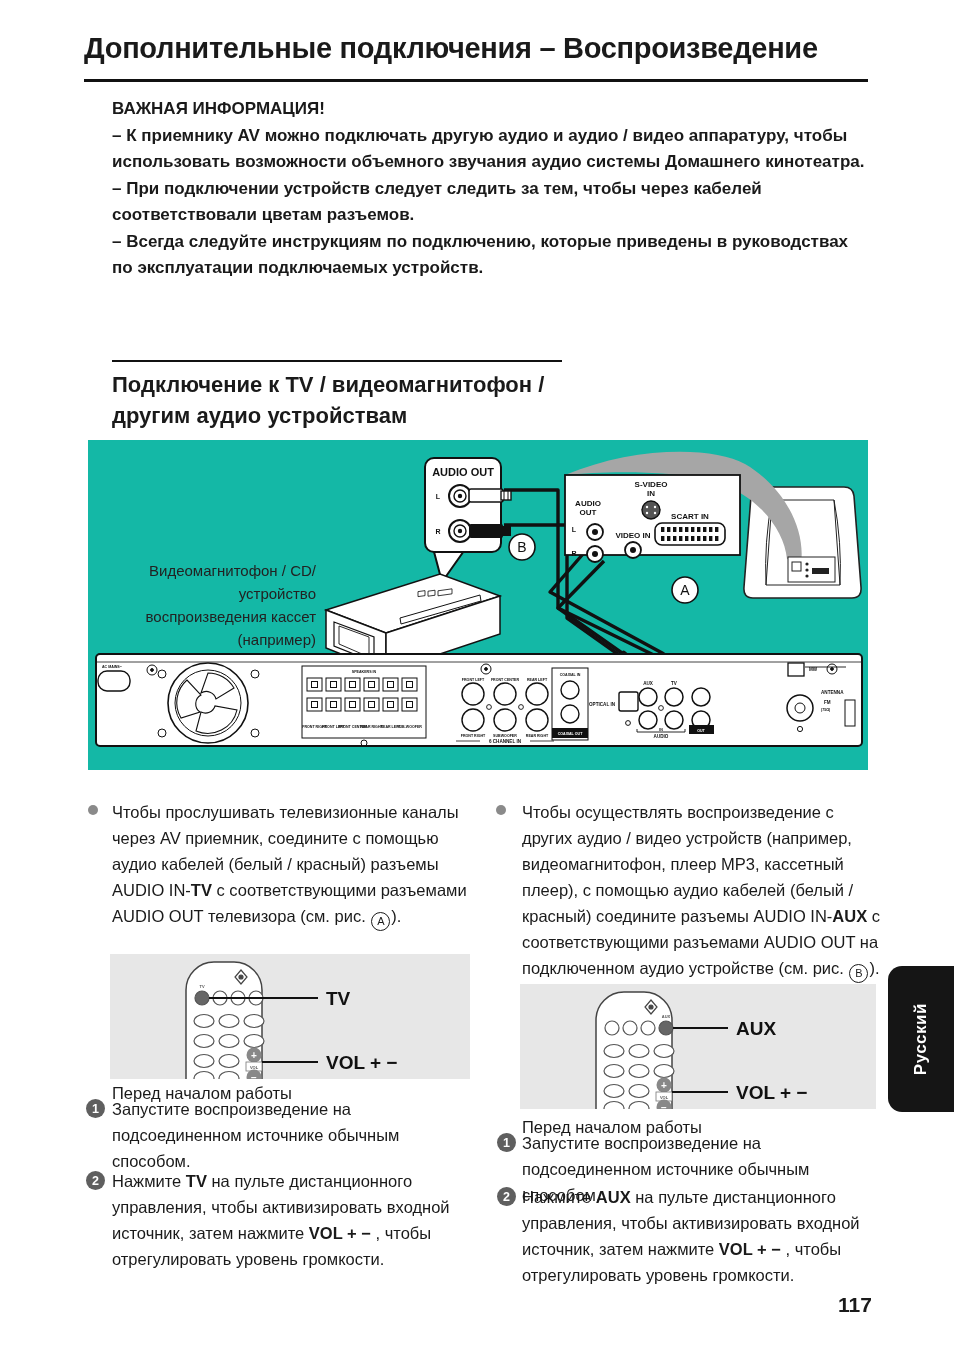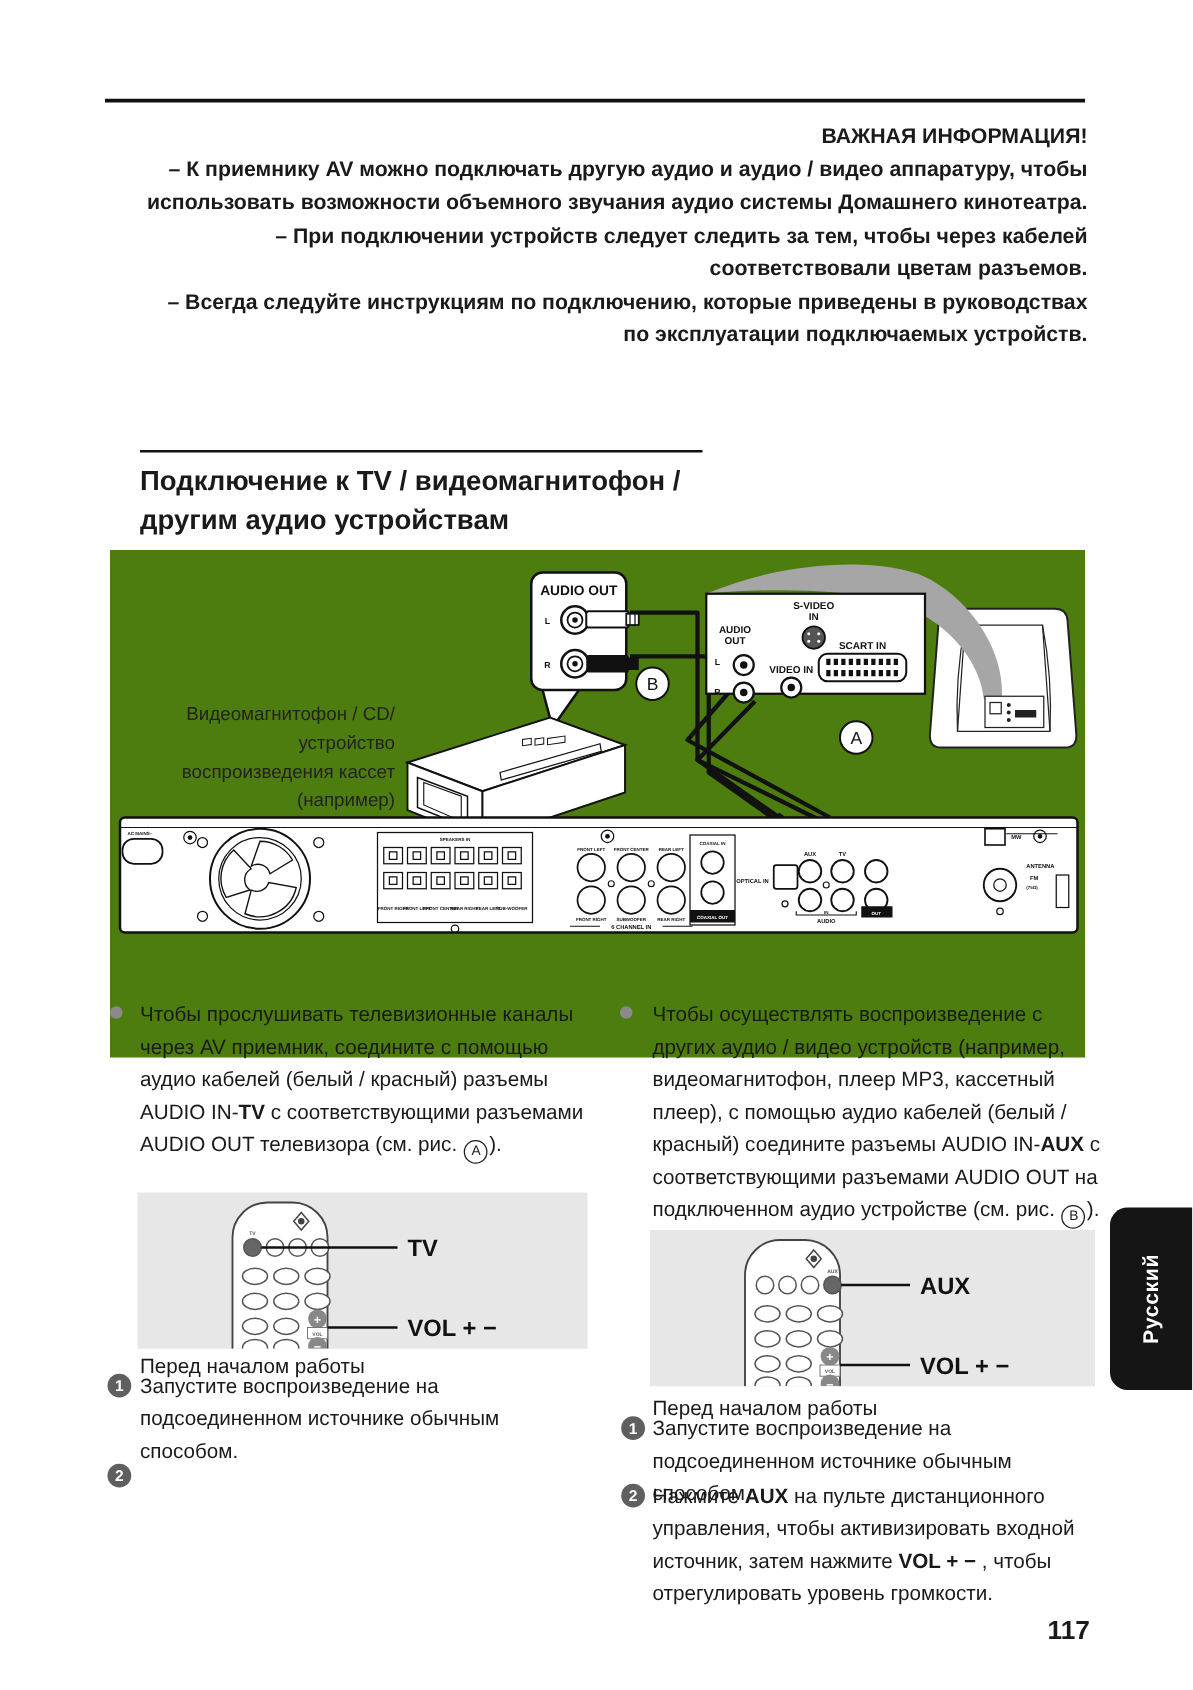--- a/index.html
+++ b/index.html
@@ -3,28 +3,28 @@
 <meta charset="utf-8">
 <style>
   html,body{margin:0;padding:0;background:#fff;}
   #page{position:relative;width:954px;height:1352px;background:#ffffff;
         font-family:"Liberation Sans", sans-serif;color:#1a1a1a;overflow:hidden;}
   .abs{position:absolute;}
   
   .title{left:84px;top:32px;width:790px;font-size:29px;font-weight:700;letter-spacing:-0.3px;}
   .title-rule{left:84px;top:79px;width:784px;height:3px;background:#111;}
   
-  .info{left:112px;top:96px;width:758px;font-size:17px;font-weight:700;line-height:26.5px;text-align:right;}
+  .info{left:112px;top:96px;width:758px;font-size:17px;font-weight:700;line-height:26.5px;}
   .info p{margin:0;}
   
   .sec{left:112px;top:360px;width:470px;}
   .sec-rule{width:450px;height:2px;background:#111;margin:0 0 7px 0;}
   .sec h2{margin:0;font-size:22px;font-weight:700;line-height:31px;}
   
-  .diagram{left:88px;top:440px;width:780px;height:406px;background:#4d7c0f;}
+  .diagram{left:88px;top:440px;width:780px;height:330px;background:#14b8a6;}
   
   .bullet{width:10px;height:10px;border-radius:50%;background:#8a8a8a;}
   .body-txt{font-size:16.5px;line-height:26px;}
   .b{font-weight:700;}
   .circ{display:inline-flex;width:17px;height:17px;border:1.4px solid #1a1a1a;border-radius:50%;
         align-items:center;justify-content:center;font-size:11px;font-weight:400;line-height:1;
         vertical-align:-3px;margin:0 1px;}
   .panel{background:#e7e7e7;overflow:hidden;}
   .stepnum{width:19px;height:19px;border-radius:50%;background:#5f5f5f;color:#fff;
            font-size:12.5px;font-weight:700;display:flex;align-items:center;justify-content:center;}
@@ -44,20 +44,21 @@
   .s-dev{font-size:15px;font-weight:400;fill:#222;}
   .mark{font-size:14px;font-weight:400;}
   .r-lbl{font-size:19px;font-weight:700;}
   .r-sym{font-size:4px;font-weight:700;fill:#fff;}
 </style>
 </head>
 <body>
 
 <div id="page">
 
+  <div class="abs title">Дополнительные подключения – Воспроизведение</div>
   <div class="abs title-rule"></div>
 
   <div class="abs info">
     <p>ВАЖНАЯ ИНФОРМАЦИЯ!</p>
     <p>–  К приемнику AV можно подключать другую аудио и аудио / видео аппаратуру, чтобы использовать возможности объемного звучания аудио системы Домашнего кинотеатра.</p>
     <p>–  При подключении устройств следует следить за тем, чтобы через кабелей соответствовали цветам разъемов.</p>
     <p>–  Всегда следуйте инструкциям по подключению, которые приведены в руководствах по эксплуатации подключаемых устройств.</p>
   </div>
 
   <div class="abs sec">
@@ -396,20 +397,21 @@
       <text x="216" y="51" class="r-lbl">TV</text>
       <line x1="152" y1="108" x2="208" y2="108" stroke="#111" stroke-width="2"></line>
       <text x="216" y="115" class="r-lbl">VOL + −</text>
     </svg>
   </div>
 
   <div class="abs body-txt" style="left:112px;top:1080px;">Перед началом работы</div>
   <div class="abs stepnum" style="left:86px;top:1099px;">1</div>
   <div class="abs body-txt" style="left:112px;top:1096px;width:332px;"><span>Запустите воспроизведение на подсоединенном источнике обычным способом.</span></div>
   <div class="abs stepnum" style="left:86px;top:1171px;">2</div>
+  <div class="abs body-txt" style="left:112px;top:1168px;width:348px;"><span>Нажмите </span><span class="b">TV</span><span> на пульте дистанционного управления, чтобы активизировать входной источник, затем нажмите  </span><span class="b">VOL + −</span><span> , чтобы отрегулировать уровень громкости.</span></div>
 
   <div class="abs panel" style="left:520px;top:984px;width:356px;height:125px;">
     <svg width="356" height="125" viewBox="0 0 356 125">
       <rect x="76" y="8" width="76" height="150" rx="28" fill="#fff" stroke="#444" stroke-width="1.5"></rect>
       <g fill="none" stroke="#444" stroke-width="1.2">
         <polygon points="131,16 137,23 131,30 125,23"></polygon>
         <circle cx="131" cy="23" r="2" fill="#444"></circle>
       </g>
       <g fill="#fff" stroke="#555" stroke-width="1.2">
         <circle cx="92" cy="44" r="7"></circle>

